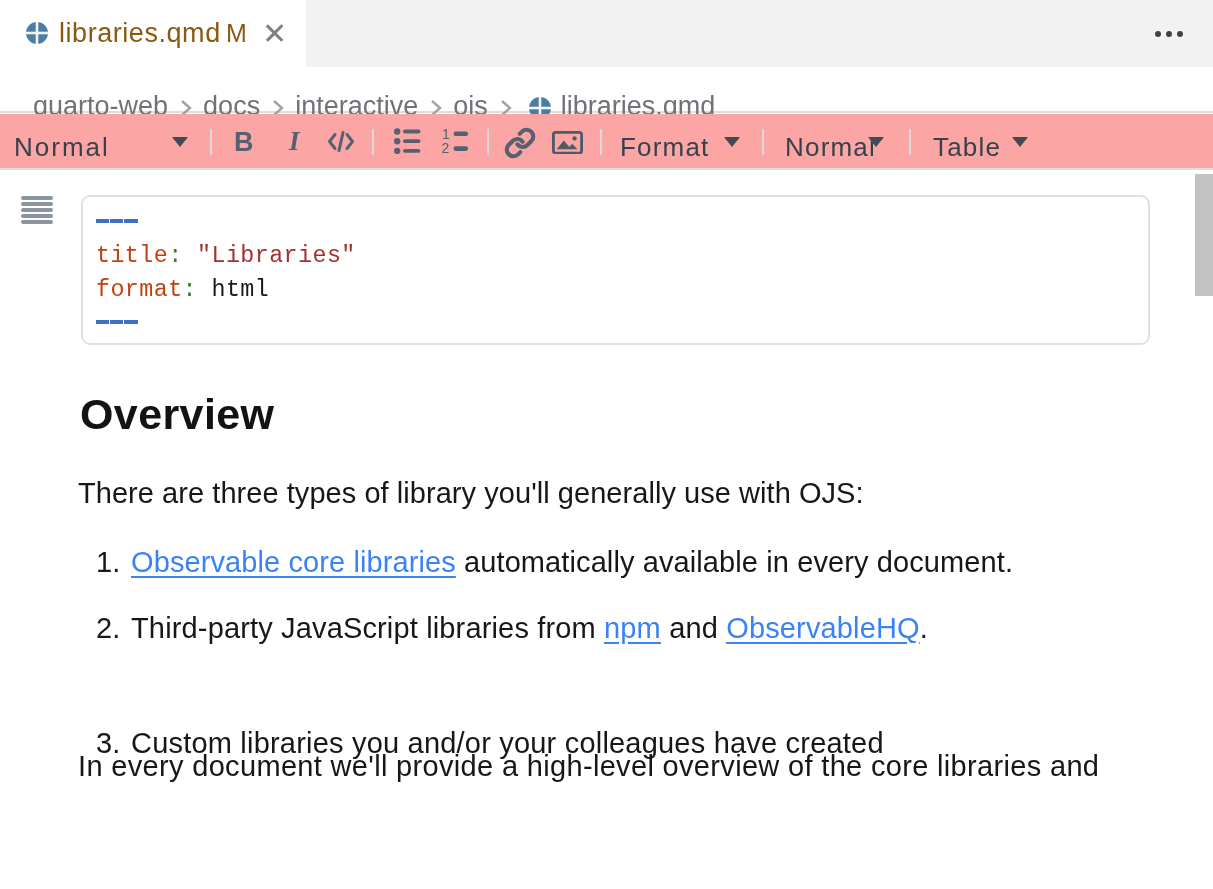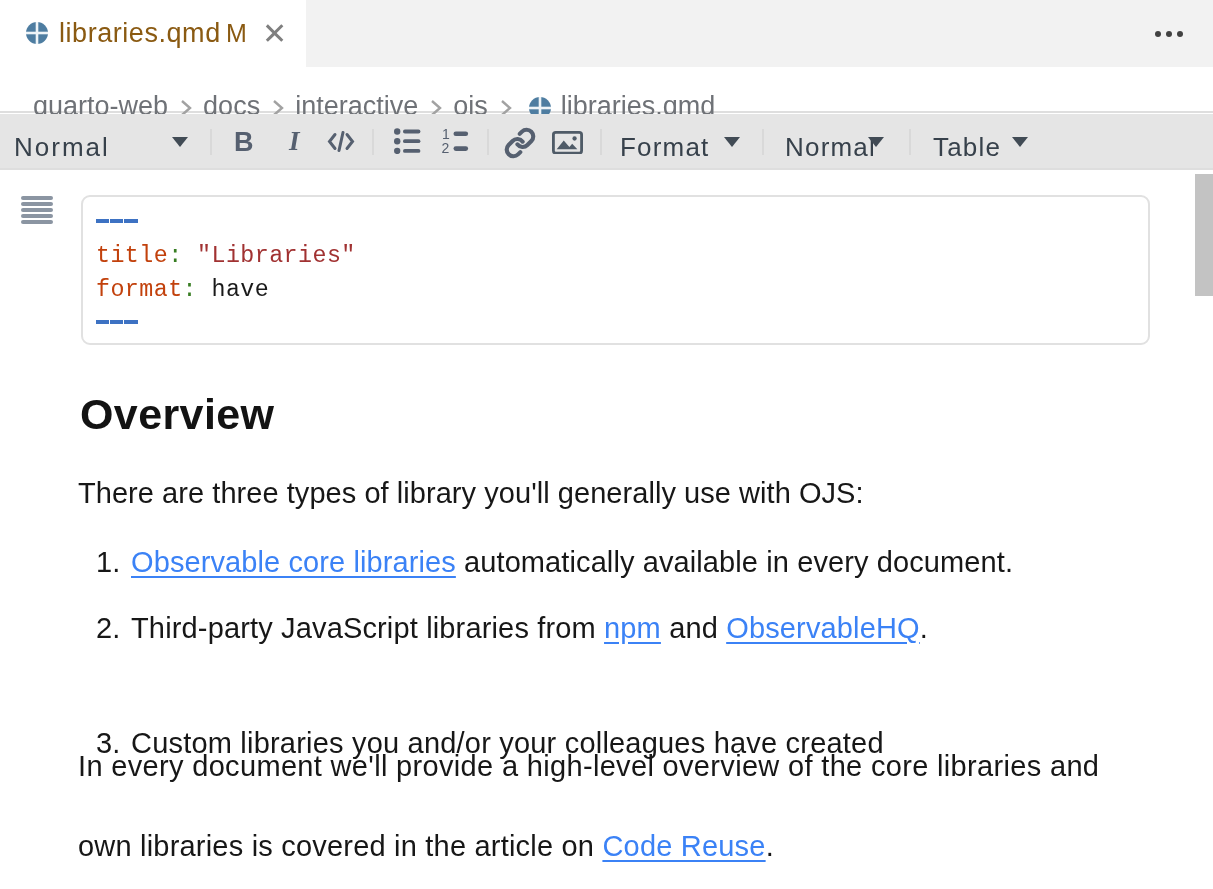--- a/index.html
+++ b/index.html
@@ -18,21 +18,21 @@
 .dots span { position:absolute; top:0; width:6px; height:6px; border-radius:50%; background:#424242; }
 
 
 .crumbs { position:absolute; left:0; top:67px; width:1213px; height:46px; background:#fff;
   border-bottom:2px solid #dedede; color:#6f7277; font-size:27px; }
 .crumbs .inner { position:absolute; left:33px; top:24px; white-space:nowrap; }
 .crumbs svg.chev { margin:0 11px; }
 .crumbs svg.qi { margin-left:6px; margin-right:10px; }
 
 
-.toolbar { position:absolute; left:0; top:114px; width:1213px; height:56px; background:#e5e5e5;
+.toolbar { position:absolute; left:0; top:114px; width:1213px; height:56px; background:#fca5a5;
   border-bottom:2px solid #dedede; }
 .toolbar .t { position:absolute; top:17.5px; font-size:26px; letter-spacing:1.2px; color:#37414b; }
 .caret { position:absolute; width:0; height:0; border-left:8px solid transparent;
   border-right:8px solid transparent; border-top:10px solid #414b55; }
 .vsep { position:absolute; top:15px; width:2px; height:26px; background:#d9d9d9; }
 
 
 .hamburger { position:absolute; left:21px; top:196px; width:32px; height:30px; }
 .hamburger div { position:absolute; left:0; width:32px; height:4px; border-radius:2px; background:#8b95a2; }
 
@@ -162,26 +162,26 @@
 <div class="hamburger">
   <div style="top:0"></div>
     <div style="top:6px"></div>
     <div style="top:12px"></div>
   <div style="top:18px"></div>
     <div style="top:24px"></div>
 </div>
 
 <div class="codeblock"><span class="cb-dash"></span>
 <span class="cb-key">title</span><span class="cb-colon">:</span> <span class="cb-str">"Libraries"</span>
-<span class="cb-key">format</span><span class="cb-colon">:</span> <span class="cb-plain">have</span>
+<span class="cb-key">format</span><span class="cb-colon">:</span> <span class="cb-plain">html</span>
 <span class="cb-dash"></span></div>
 
 <h1>Overview</h1>
 
 <div class="p1 body-text">There are three types of library you'll generally use with OJS:</div>
 
 <div class="li li1 body-text"><span class="num">1.</span><a href="#">Observable core libraries</a> automatically available in every document.</div>
 <div class="li li2 body-text"><span class="num">2.</span>Third-party JavaScript libraries from <a href="#">npm</a> and <a href="#">ObservableHQ</a>.</div>
 <div class="li li3 body-text"><span class="num">3.</span>Custom libraries you and/or your colleagues have created</div>
 
-<div class="p2 body-text"><span class="ls1">In every document we'll provide a high-level overview of the core libraries and</span><br><br><span class="ls3">own libraries is covered in the article on <a href="#">Code Reuse</a>.</span></div>
+<div class="p2 body-text"><span class="ls1">In every document we'll provide a high-level overview of the core libraries and</span><br><br></div>
 
 <div class="scrollbar"></div>
 
 </body></html>

